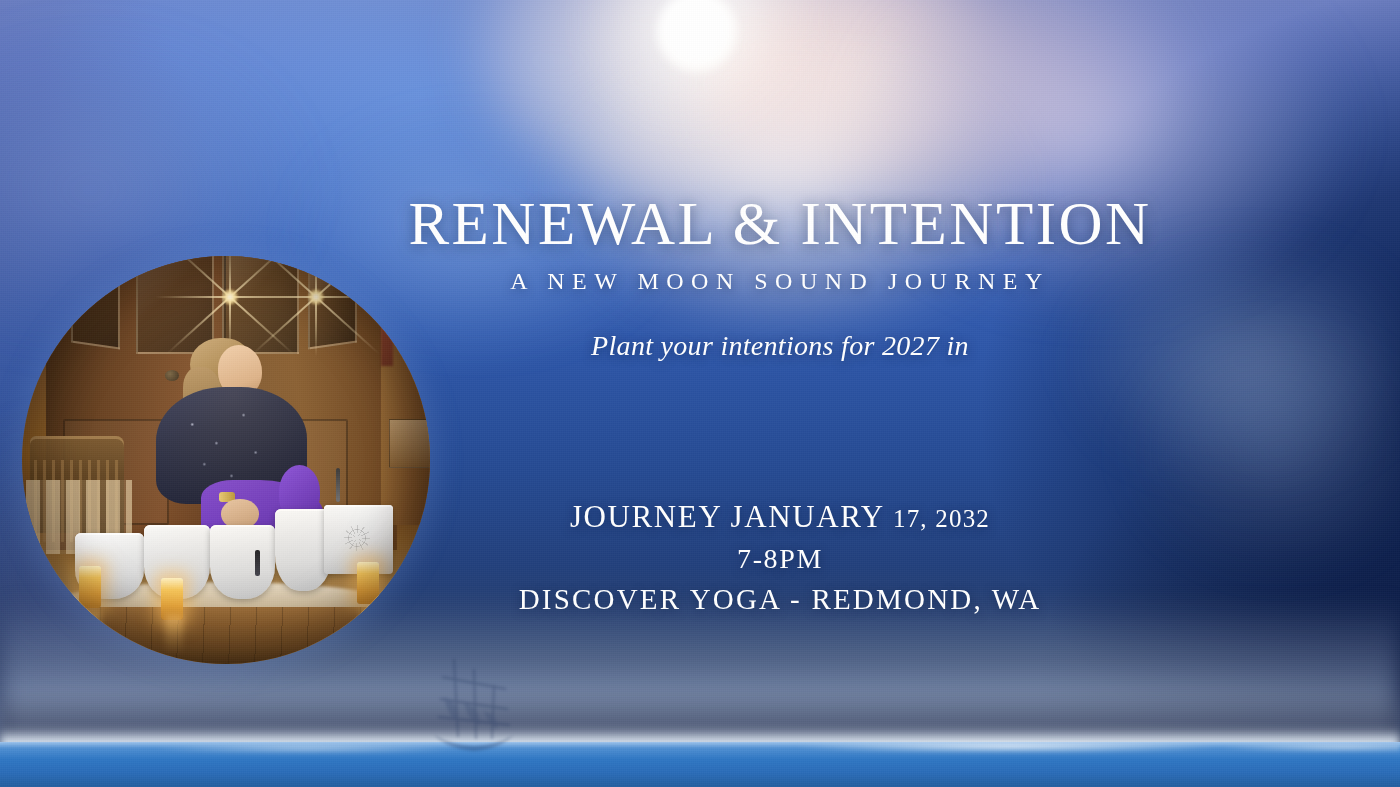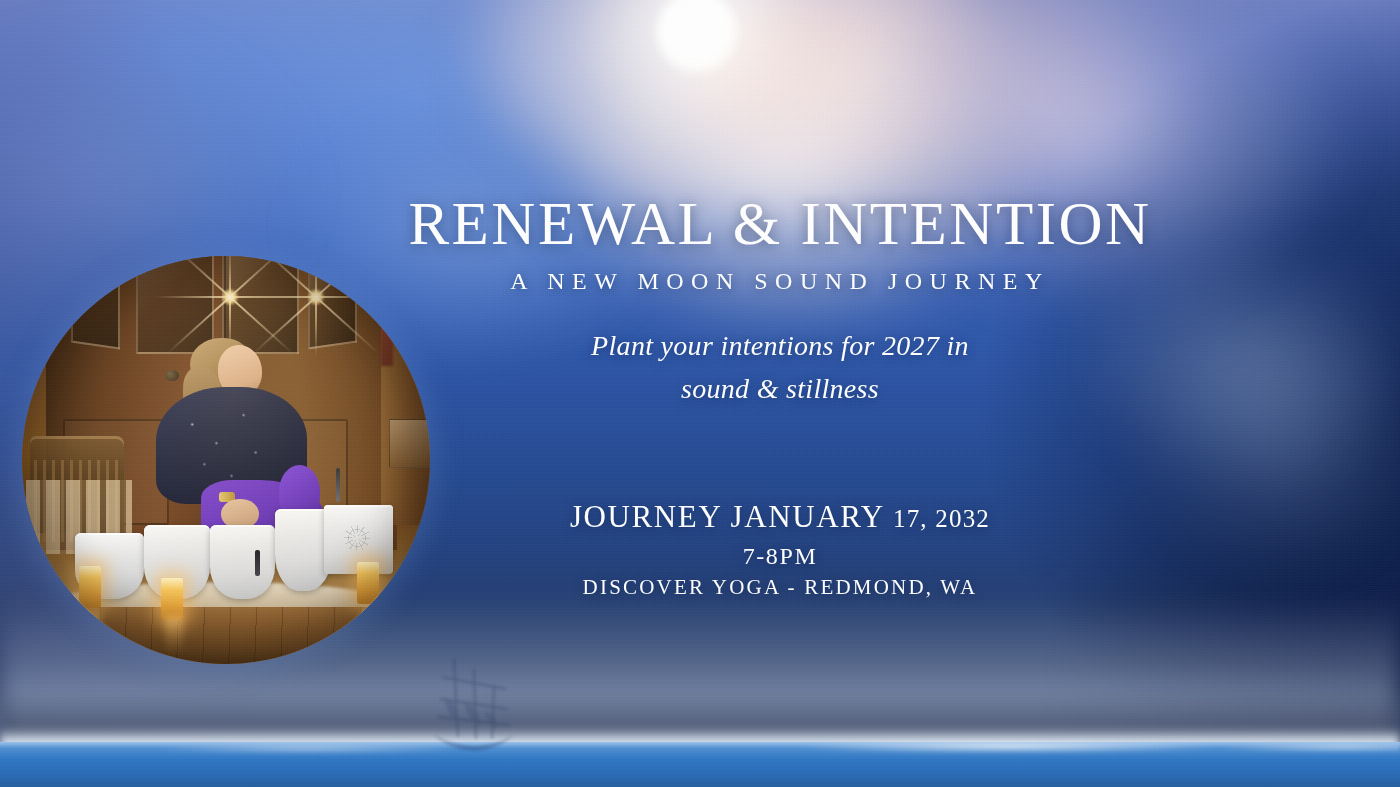--- a/index.html
+++ b/index.html
@@ -375,22 +375,22 @@
     font-style:italic; font-size:28px; line-height:1.52;
     letter-spacing:.3px;
     text-shadow:0 2px 10px rgba(10,30,70,.5);
   }
   .details{
     left:350px; top:495px; width:860px;
     line-height:1.42;
   }
   .dt-date{ font-size:31px; letter-spacing:1.6px; text-shadow:0 2px 10px rgba(8,26,64,.55); }
   .dt-date .num{ font-size:25px; letter-spacing:1.2px; }
-  .dt-time{ font-size:24px; letter-spacing:1.6px; text-shadow:0 2px 10px rgba(8,26,64,.55); }
-  .dt-venue{ font-size:21px; letter-spacing:2.2px; text-shadow:0 2px 10px rgba(8,26,64,.55); }
+  .dt-time{ font-size:28px; letter-spacing:1.6px; text-shadow:0 2px 10px rgba(8,26,64,.55); }
+  .dt-venue{ font-size:29px; letter-spacing:2.2px; text-shadow:0 2px 10px rgba(8,26,64,.55); }
 
   
   .texture{
     position:absolute; inset:0; pointer-events:none; opacity:.16;
     background-image:
       repeating-linear-gradient(0deg, rgba(255,255,255,.10) 0 1px, rgba(0,0,0,.05) 1px 2px),
       repeating-linear-gradient(90deg, rgba(255,255,255,.08) 0 1px, rgba(0,0,0,.05) 1px 2px);
   }
 </style>
 </head>
@@ -507,21 +507,20 @@
       <div class="photo-vig"></div>
     </div>
   </div>
 
   <div class="txt headline">RENEWAL &amp; INTENTION</div>
 
   <div class="txt subhead">A NEW MOON SOUND JOURNEY</div>
 
   <div class="txt tagline">
     <div>Plant your intentions for 2027 in</div>
-    <div>sound &amp; stillness</div>
   </div>
 
   <div class="txt details">
     <div class="dt-date">
       <span>JOURNEY JANUARY</span>
       <span class="num">17, 2032</span>
     </div>
     <div class="dt-time">7-8PM</div>
     <div class="dt-venue">DISCOVER YOGA - REDMOND, WA</div>
   </div>

